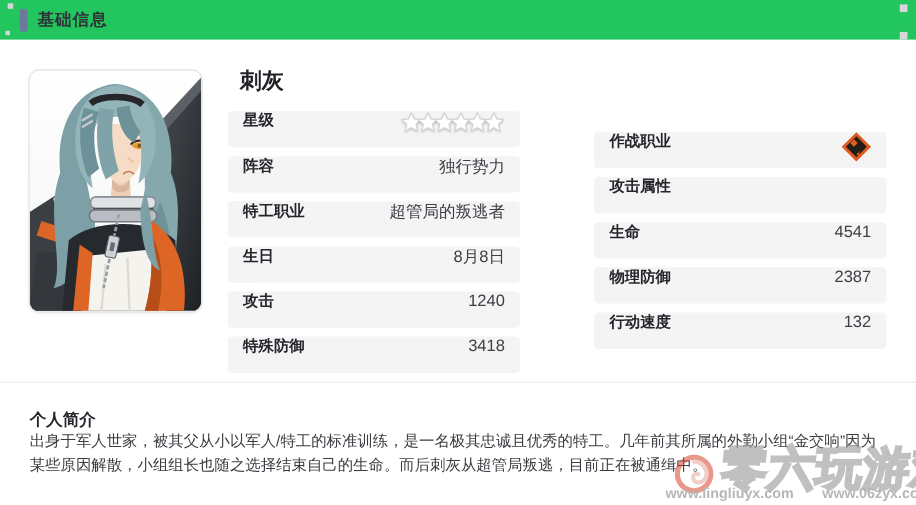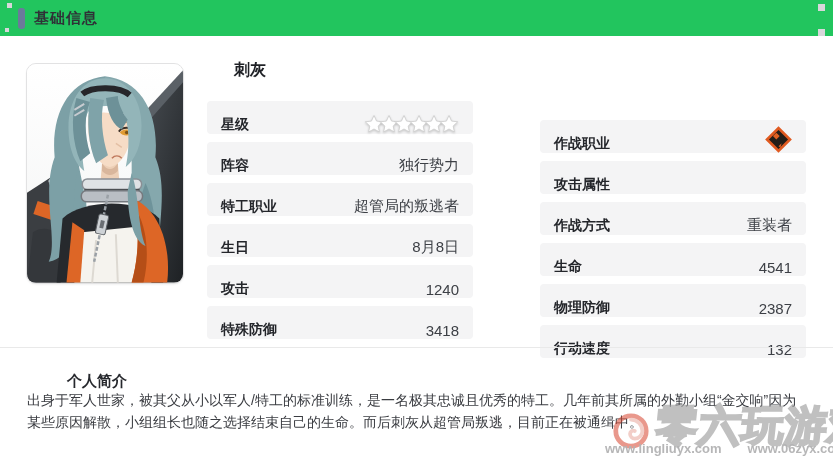--- a/index.html
+++ b/index.html
@@ -32,43 +32,43 @@
   .portrait-card {
     position:absolute; left:26px; top:63px; width:158px; height:221px;
     border:1px solid #e2e2e3; border-radius:10px; background:#fff;
     overflow:hidden; box-shadow:0 1px 2px rgba(0,0,0,.05);
   }
   .portrait-card svg { display:block; width:100%; height:100%; }
 
   
   .char-name {
     position:absolute; left:218px; top:60px;
-    font-size:16px; font-weight:bold; color:#1f2126;margin-left:16px;
+    font-size:20px; font-weight:bold; color:#1f2126;
   }
 
   
   .col { position:absolute; top:101px; display:flex; flex-direction:column; gap:8px; }
   .col-left  { left:207px; width:266px; }
   .col-right { left:540px; width:266px;margin-top:19px; }
   .info-row {
     height:33px; background:#f4f4f5; border-radius:4px;
-    display:flex; align-items:flex-end; justify-content:space-between;
+    display:flex; align-items:flex-start; justify-content:space-between;
     padding:0 14px;
   }
   .info-label { font-size:14px; font-weight:bold; color:#24262b; }
   .info-value { font-size:15px; color:#3d4046; }
   .stars { display:flex; align-items:center; }
   .stars svg { margin-left:-5px; filter:drop-shadow(0 1px 1px rgba(0,0,0,.18)); }
   .class-icon-wrap { display:flex; align-items:center; }
 
   
   .divider { position:absolute; left:0; top:347px; width:833px; height:1px; background:#e9e9e9; }
   .bio-title {
     position:absolute; left:27px; top:372px;
-    font-size:15px; font-weight:bold; color:#26282d;margin-left:40px;
+    font-size:15px; font-weight:bold; color:#26282d;
   }
   .bio-text {
     position:absolute; left:27px; top:390px; width:782px;
     font-size:14px; line-height:21.5px; color:#3a3c41;
   }
 
   
   .wm-logo {
     position:absolute; left:612px; top:412px; width:38px; height:38px; opacity:.55;
   }
@@ -221,24 +221,20 @@
         <rect x="5.2" y="5.2" width="15.6" height="15.6" transform="rotate(45 13 13)" fill="#241e18" stroke="#e05a20" stroke-width="2.6"></rect>
         <rect x="8.6" y="7.4" width="4.6" height="4.6" transform="rotate(45 10.9 9.7)" fill="#e06020"></rect>
         <path d="M13 19.6 l3 -3 l-1.2 4.2 z" fill="#e06020"></path>
       </svg>
     </span>
   </div>
   <div class="info-row">
     <span class="info-label">攻击属性</span>
   </div>
   <div class="info-row">
-    <span class="info-label">作战方式</span>
-    <span class="info-value">重装者</span>
-  </div>
-  <div class="info-row">
     <span class="info-label">生命</span>
     <span class="info-value">4541</span>
   </div>
   <div class="info-row">
     <span class="info-label">物理防御</span>
     <span class="info-value">2387</span>
   </div>
   <div class="info-row">
     <span class="info-label">行动速度</span>
     <span class="info-value">132</span>

